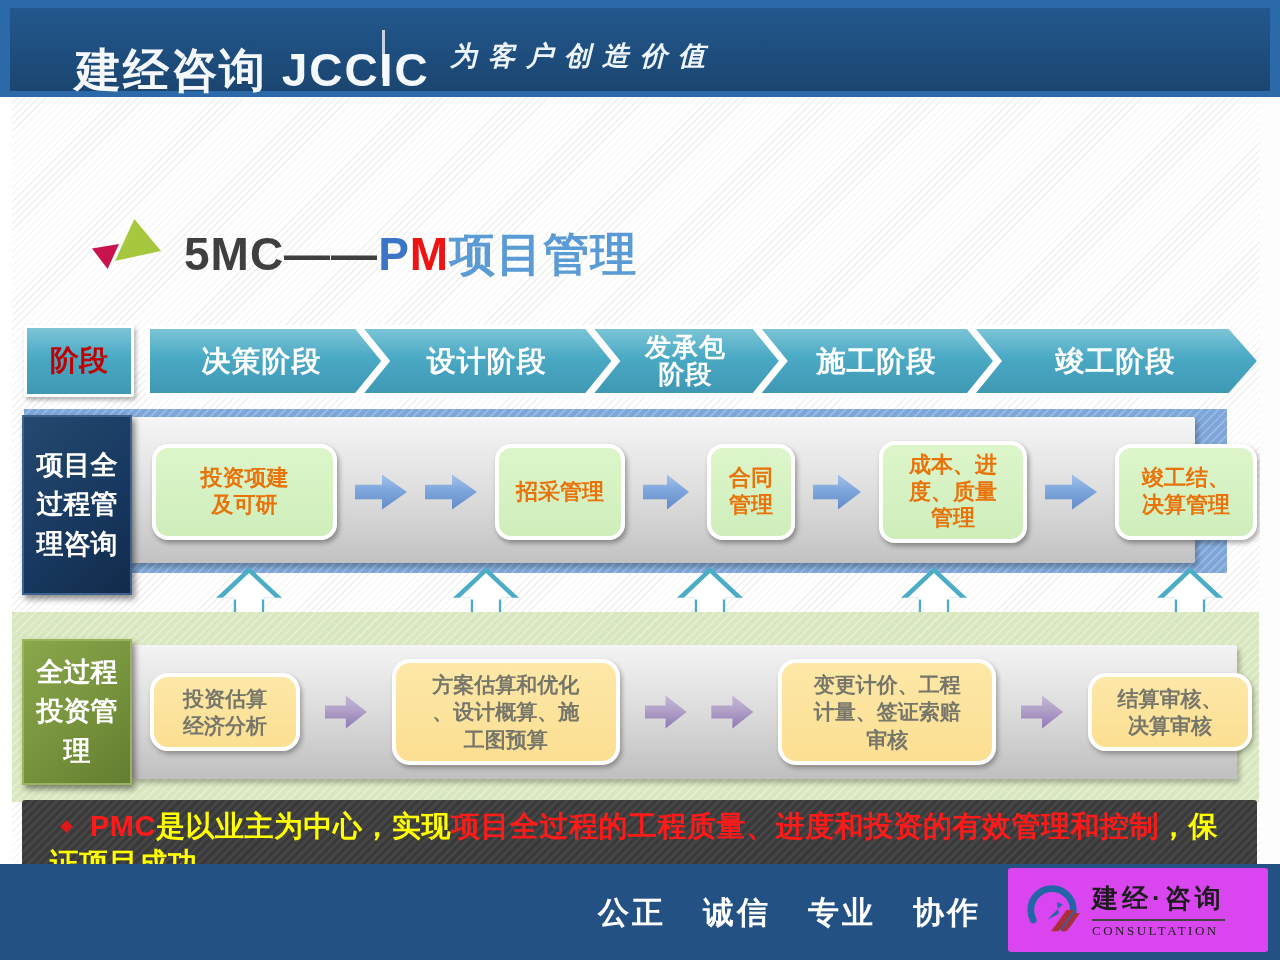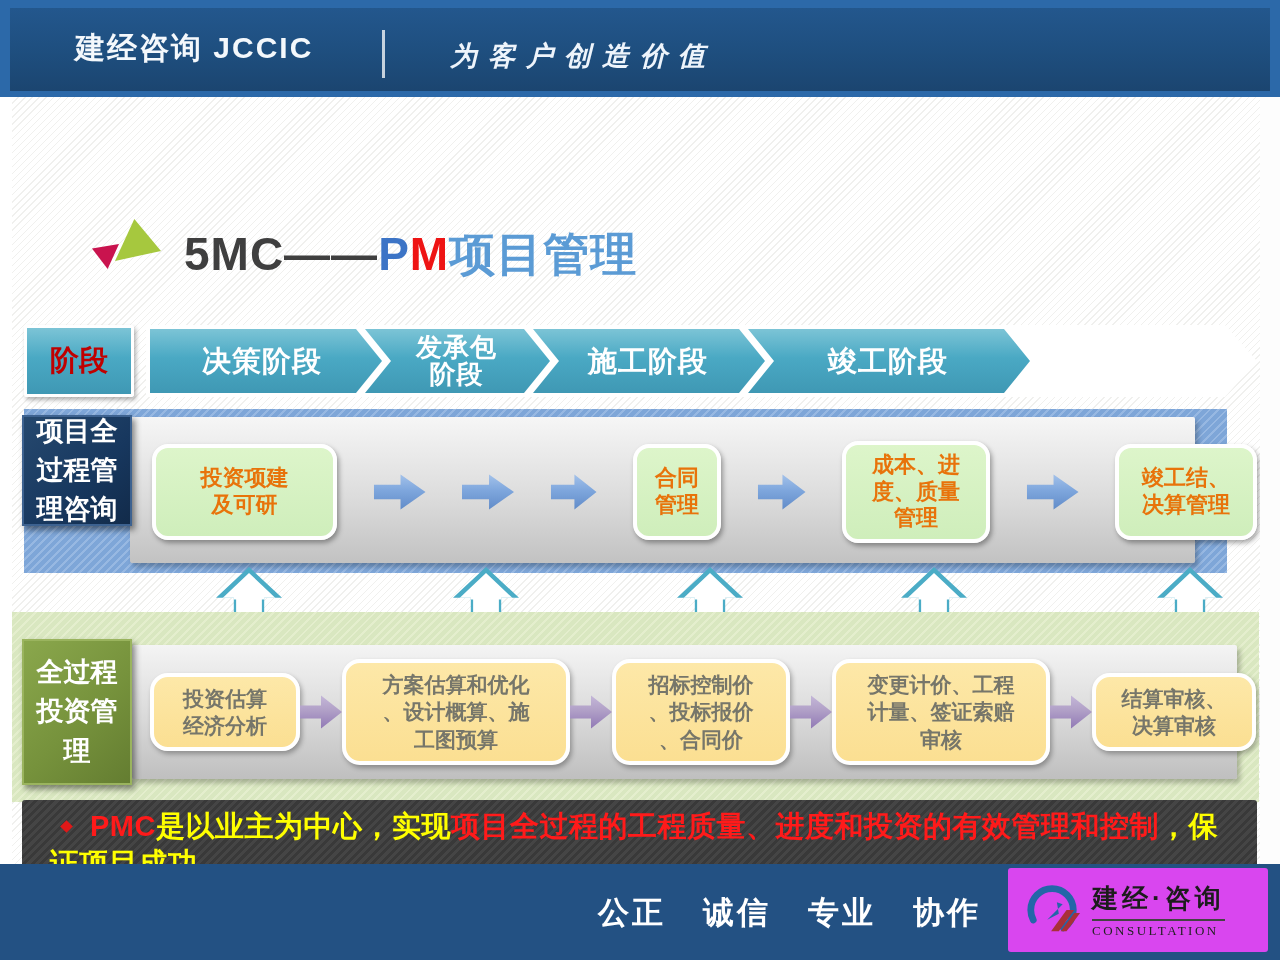--- a/index.html
+++ b/index.html
@@ -4,21 +4,21 @@
 <style>
   * { margin:0; padding:0; box-sizing:border-box; }
   html,body { width:1280px; height:960px; overflow:hidden; }
   body { font-family:"Liberation Sans","DejaVu Sans",sans-serif; position:relative; background:#fff; }
   .abs { position:absolute; }
 
   
   .header { left:0; top:0; width:1280px; height:97px; background:#2c69a9; }
   .header-inner { left:10px; top:8px; width:1260px; height:83px;
     background:linear-gradient(180deg,#23578d 0%,#1e4e7e 55%,#1b4570 100%); }
-  .brand { left:65px; top:20px; font-size:30px; font-weight:bold; color:#f4f8fc; letter-spacing:2px; }
+  .brand { left:65px; top:32px; font-size:46px; font-weight:bold; color:#f4f8fc; letter-spacing:2px; }
   .hdr-divider { left:372px; top:22px; width:3px; height:48px; background:rgba(255,255,255,.75); }
   .slogan { left:404px; top:30px; font-size:27px; color:#eef4fb;
     font-family:"DejaVu Serif","Liberation Serif",serif; font-style:italic; font-weight:600; letter-spacing:11px;margin-left:36px; }
 
   
   .content { left:12px; top:97px; width:1280px; height:767px;
     background:repeating-linear-gradient(135deg,#ffffff 0 4px,#f0f0ee 4px 5px); }
   .right-gutter { left:1248px; top:0; width:32px; height:767px; background:#fdfdfd; }
 
   
@@ -50,21 +50,21 @@
 
   
   .band1 { left:12px; top:312px; width:1203px; height:164px;
     background:repeating-linear-gradient(135deg,#7ea6d8 0 4px,#97b8e2 4px 6px); }
   .panel1 { left:118px; top:320px; width:1065px; height:146px; border-radius:2px;
     background:linear-gradient(180deg,#f6f6f6 0%,#dcdcdc 55%,#c2c2c2 100%);
     box-shadow:3px 4px 5px rgba(0,0,0,.25); }
   .lane-label { display:flex; align-items:center; justify-content:center; text-align:center;
     color:#fff; font-weight:bold; font-size:27px; line-height:1.45; white-space:pre-line;
     box-shadow:3px 4px 6px rgba(0,0,0,.45); }
-  .label1 { left:10px; top:318px; width:110px; height:111px;
+  .label1 { left:10px; top:318px; width:110px; height:180px;
     background:linear-gradient(135deg,#26496f 0%,#17375e 60%,#122b4a 100%);
     border:2px solid #3d6290; }
   .flow1 { left:140px; top:340px; width:1105px; height:110px;
     display:flex; align-items:center; justify-content:space-between; }
   .gbox { background:linear-gradient(180deg,#ddf5ca 0%,#cfeebb 100%);
     border:4px solid #fff; border-radius:16px; box-shadow:2px 3px 5px rgba(0,0,0,.35);
     color:#e8730a; font-weight:bold; font-size:22px; line-height:1.22;
     display:flex; align-items:center; justify-content:center; text-align:center;
     white-space:pre-line; height:96px; flex:none; }
   .gbox.tall { height:102px; }
@@ -136,37 +136,39 @@
   <div class="abs tri-green"></div>
   <div class="abs tri-red"></div>
   <div class="abs page-title">
     <span class="t-gray">5MC——</span><span class="t-blue1">P</span><span class="t-red">M</span><span class="t-blue2">项目管理</span>
   </div>
 
   <div class="abs stages">
     <div class="stage-label">阶段</div>
     <div class="stage-band">
       <div class="seg first" style="flex-basis:232px">决策阶段</div>
+      <div class="seg" style="flex-basis:248px">设计阶段</div>
       <div class="seg small" style="flex-basis:185px">发承包
 阶段</div>
       <div class="seg" style="flex-basis:232px">施工阶段</div>
       <div class="seg" style="flex-basis:282px">竣工阶段</div>
     </div>
   </div>
 
   <div class="abs band1"></div>
   <div class="abs panel1"></div>
   <div class="abs lane-label label1">项目全
 过程管
 理咨询</div>
   <div class="abs flow1">
     <div class="gbox" style="width:185px">投资项建
 及可研</div>
     <div class="flow-arrow-blue"></div>
     <div class="flow-arrow-blue"></div>
+    <div class="gbox" style="width:130px">招采管理</div>
     <div class="flow-arrow-blue" style="width:46px"></div>
     <div class="gbox" style="width:88px">合同
 管理</div>
     <div class="flow-arrow-blue" style="width:48px"></div>
     <div class="gbox tall" style="width:148px">成本、进
 度、质量
 管理</div>
     <div class="flow-arrow-blue"></div>
     <div class="gbox" style="width:142px">竣工结、
 决算管理</div>
@@ -194,23 +196,20 @@
 投资管
 理</div>
   <div class="abs flow2">
     <div class="ybox" style="width:150px">投资估算
 经济分析</div>
     <div class="flow-arrow-purple"></div>
     <div class="ybox" style="width:228px">方案估算和优化
 、设计概算、施
 工图预算</div>
     <div class="flow-arrow-purple"></div>
-    <div class="ybox" style="width:178px">招标控制价
-、投标报价
-、合同价</div>
     <div class="flow-arrow-purple"></div>
     <div class="ybox" style="width:218px">变更计价、工程
 计量、签证索赔
 审核</div>
     <div class="flow-arrow-purple"></div>
     <div class="ybox" style="width:164px">结算审核、
 决算审核</div>
   </div>
 
   <div class="abs notes">

